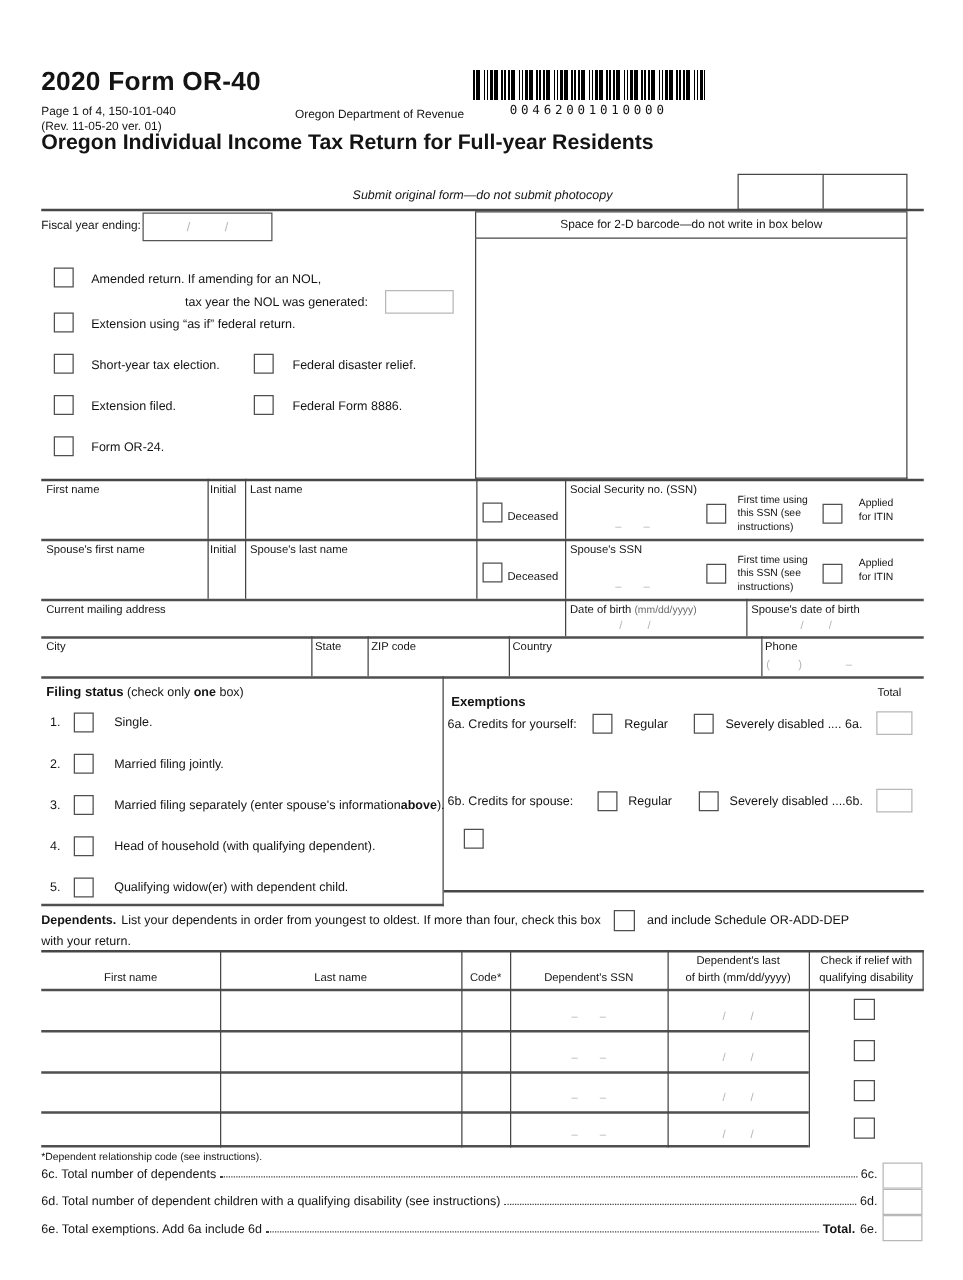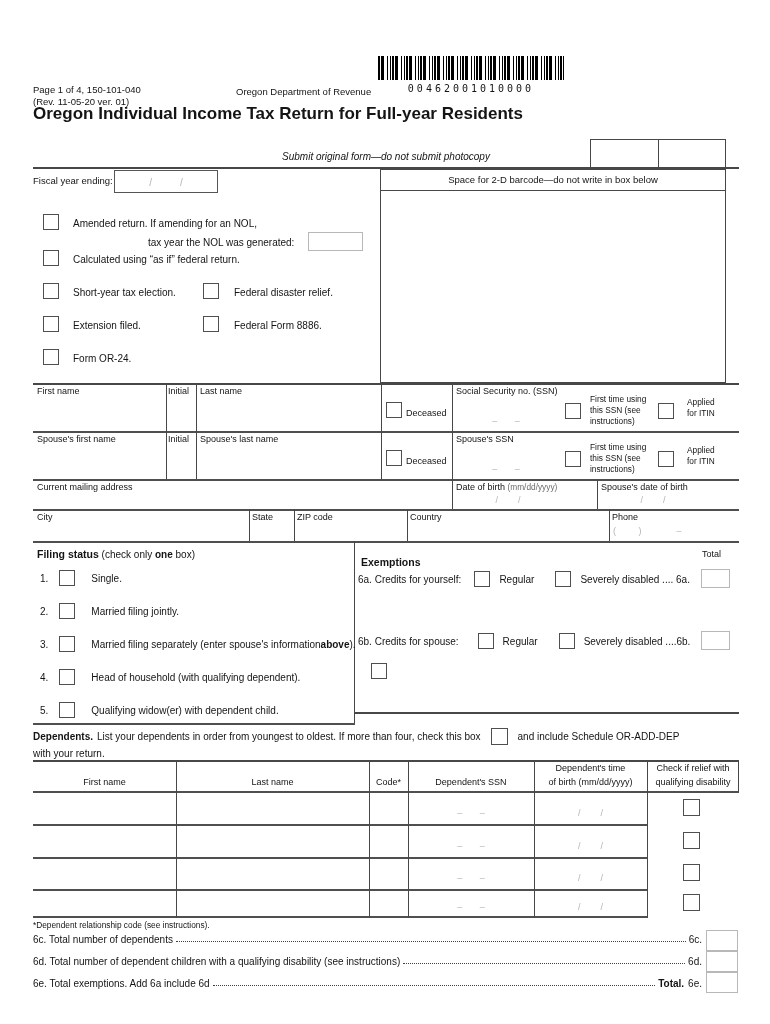--- a/index.html
+++ b/index.html
@@ -34,20 +34,21 @@
   .flexline { position:absolute; display:flex; align-items:center; white-space:nowrap; }
   .dotrow { position:absolute; display:flex; align-items:flex-end; white-space:nowrap; }
   .dots { flex:1; border-bottom:1.6px dotted #3f3f3f; margin:0 3px 3px 3px; height:2px; }
   .office { position:absolute; border:1.2px solid #474747; background:#fff; }
 </style>
 </head>
 <body>
 
 <div class="page">
 
+  <div class="abs b t21" style="left:33px;top:53px">2020 Form OR-40</div>
   <div class="abs t95" style="left:33px;top:84px">Page 1 of 4, 150-101-040</div>
   <div class="abs t95" style="left:33px;top:96px">(Rev. 11-05-20 ver. 01)</div>
   <div class="abs t95" style="left:236px;top:86px">Oregon Department of Revenue</div>
 
   <div class="barcode" style="left:378px;top:56px;width:186px;height:24px"></div>
   <div class="abs ctr" style="left:378px;top:83px;width:186px;font-family:'DejaVu Sans Mono',monospace;font-size:10px;letter-spacing:3px">00462001010000</div>
 
   <div class="office" style="left:590px;top:139px;width:136px;height:29px">
     <div style="position:absolute;left:50%;top:0;width:1.2px;height:100%;background:#474747"></div>
   </div>
@@ -62,21 +63,21 @@
   </div>
   <div class="abs ctr t95" style="left:380px;top:169px;width:346px;height:22px;border:1.2px solid #474747;line-height:20px">Space for 2-D barcode—do not write in box below</div>
   <div class="abs" style="left:380px;top:191px;width:346px;height:192px;border:1.2px solid #474747;border-top:none"></div>
 
   <span class="ck abs" style="left:43px;top:214px"></span>
   <div class="abs t10" style="left:73px;top:218px">Amended return. If amending for an NOL,</div>
   <div class="abs t10" style="left:148px;top:237px">tax year the NOL was generated:</div>
   <div class="lightbox" style="left:308px;top:232px;width:55px;height:19px"></div>
 
   <span class="ck abs" style="left:43px;top:250px"></span>
-  <div class="abs t10" style="left:73px;top:254px">Calculated using “as if” federal return.</div>
+  <div class="abs t10" style="left:73px;top:254px">Extension using “as if” federal return.</div>
 
   <span class="ck abs" style="left:43px;top:283px"></span>
   <div class="abs t10" style="left:73px;top:287px">Short-year tax election.</div>
   <span class="ck abs" style="left:203px;top:283px"></span>
   <div class="abs t10" style="left:234px;top:287px">Federal disaster relief.</div>
 
   <span class="ck abs" style="left:43px;top:316px"></span>
   <div class="abs t10" style="left:73px;top:320px">Extension filed.</div>
   <span class="ck abs" style="left:203px;top:316px"></span>
   <div class="abs t10" style="left:234px;top:320px">Federal Form 8886.</div>
@@ -260,21 +261,21 @@
   <div class="vl" style="left:369px;top:760px;height:158px"></div>
   <div class="vl" style="left:408px;top:760px;height:158px"></div>
   <div class="vl" style="left:534px;top:760px;height:158px"></div>
   <div class="vl" style="left:647px;top:760px;height:158px"></div>
   <div class="vl" style="left:738px;top:760px;height:32px"></div>
 
   <div class="abs ctr t9" style="left:33px;top:777px;width:143px">First name</div>
   <div class="abs ctr t9" style="left:176px;top:777px;width:193px">Last name</div>
   <div class="abs ctr t9" style="left:369px;top:777px;width:39px">Code*</div>
   <div class="abs ctr t9" style="left:408px;top:777px;width:126px">Dependent's SSN</div>
-  <div class="abs ctr t9" style="left:534px;top:763px;width:113px">Dependent's time</div>
+  <div class="abs ctr t9" style="left:534px;top:763px;width:113px">Dependent's last</div>
   <div class="abs ctr t9" style="left:534px;top:777px;width:113px">of birth (mm/dd/yyyy)</div>
   <div class="abs ctr t9" style="left:647px;top:763px;width:92px">Check if relief with</div>
   <div class="abs ctr t9" style="left:647px;top:777px;width:92px">qualifying disability</div>
 
   <div class="field" style="left:33px;top:791px;width:143px;height:33px"></div>
   <div class="field" style="left:176px;top:791px;width:193px;height:33px"></div>
   <div class="field" style="left:369px;top:791px;width:39px;height:33px"></div>
   <div class="field" style="left:408px;top:791px;width:126px;height:33px"></div>
   <div class="field" style="left:534px;top:791px;width:113px;height:33px"></div>
   <div class="abs ctr gray pre t9" style="left:408px;top:808px;width:126px">–       –</div>

